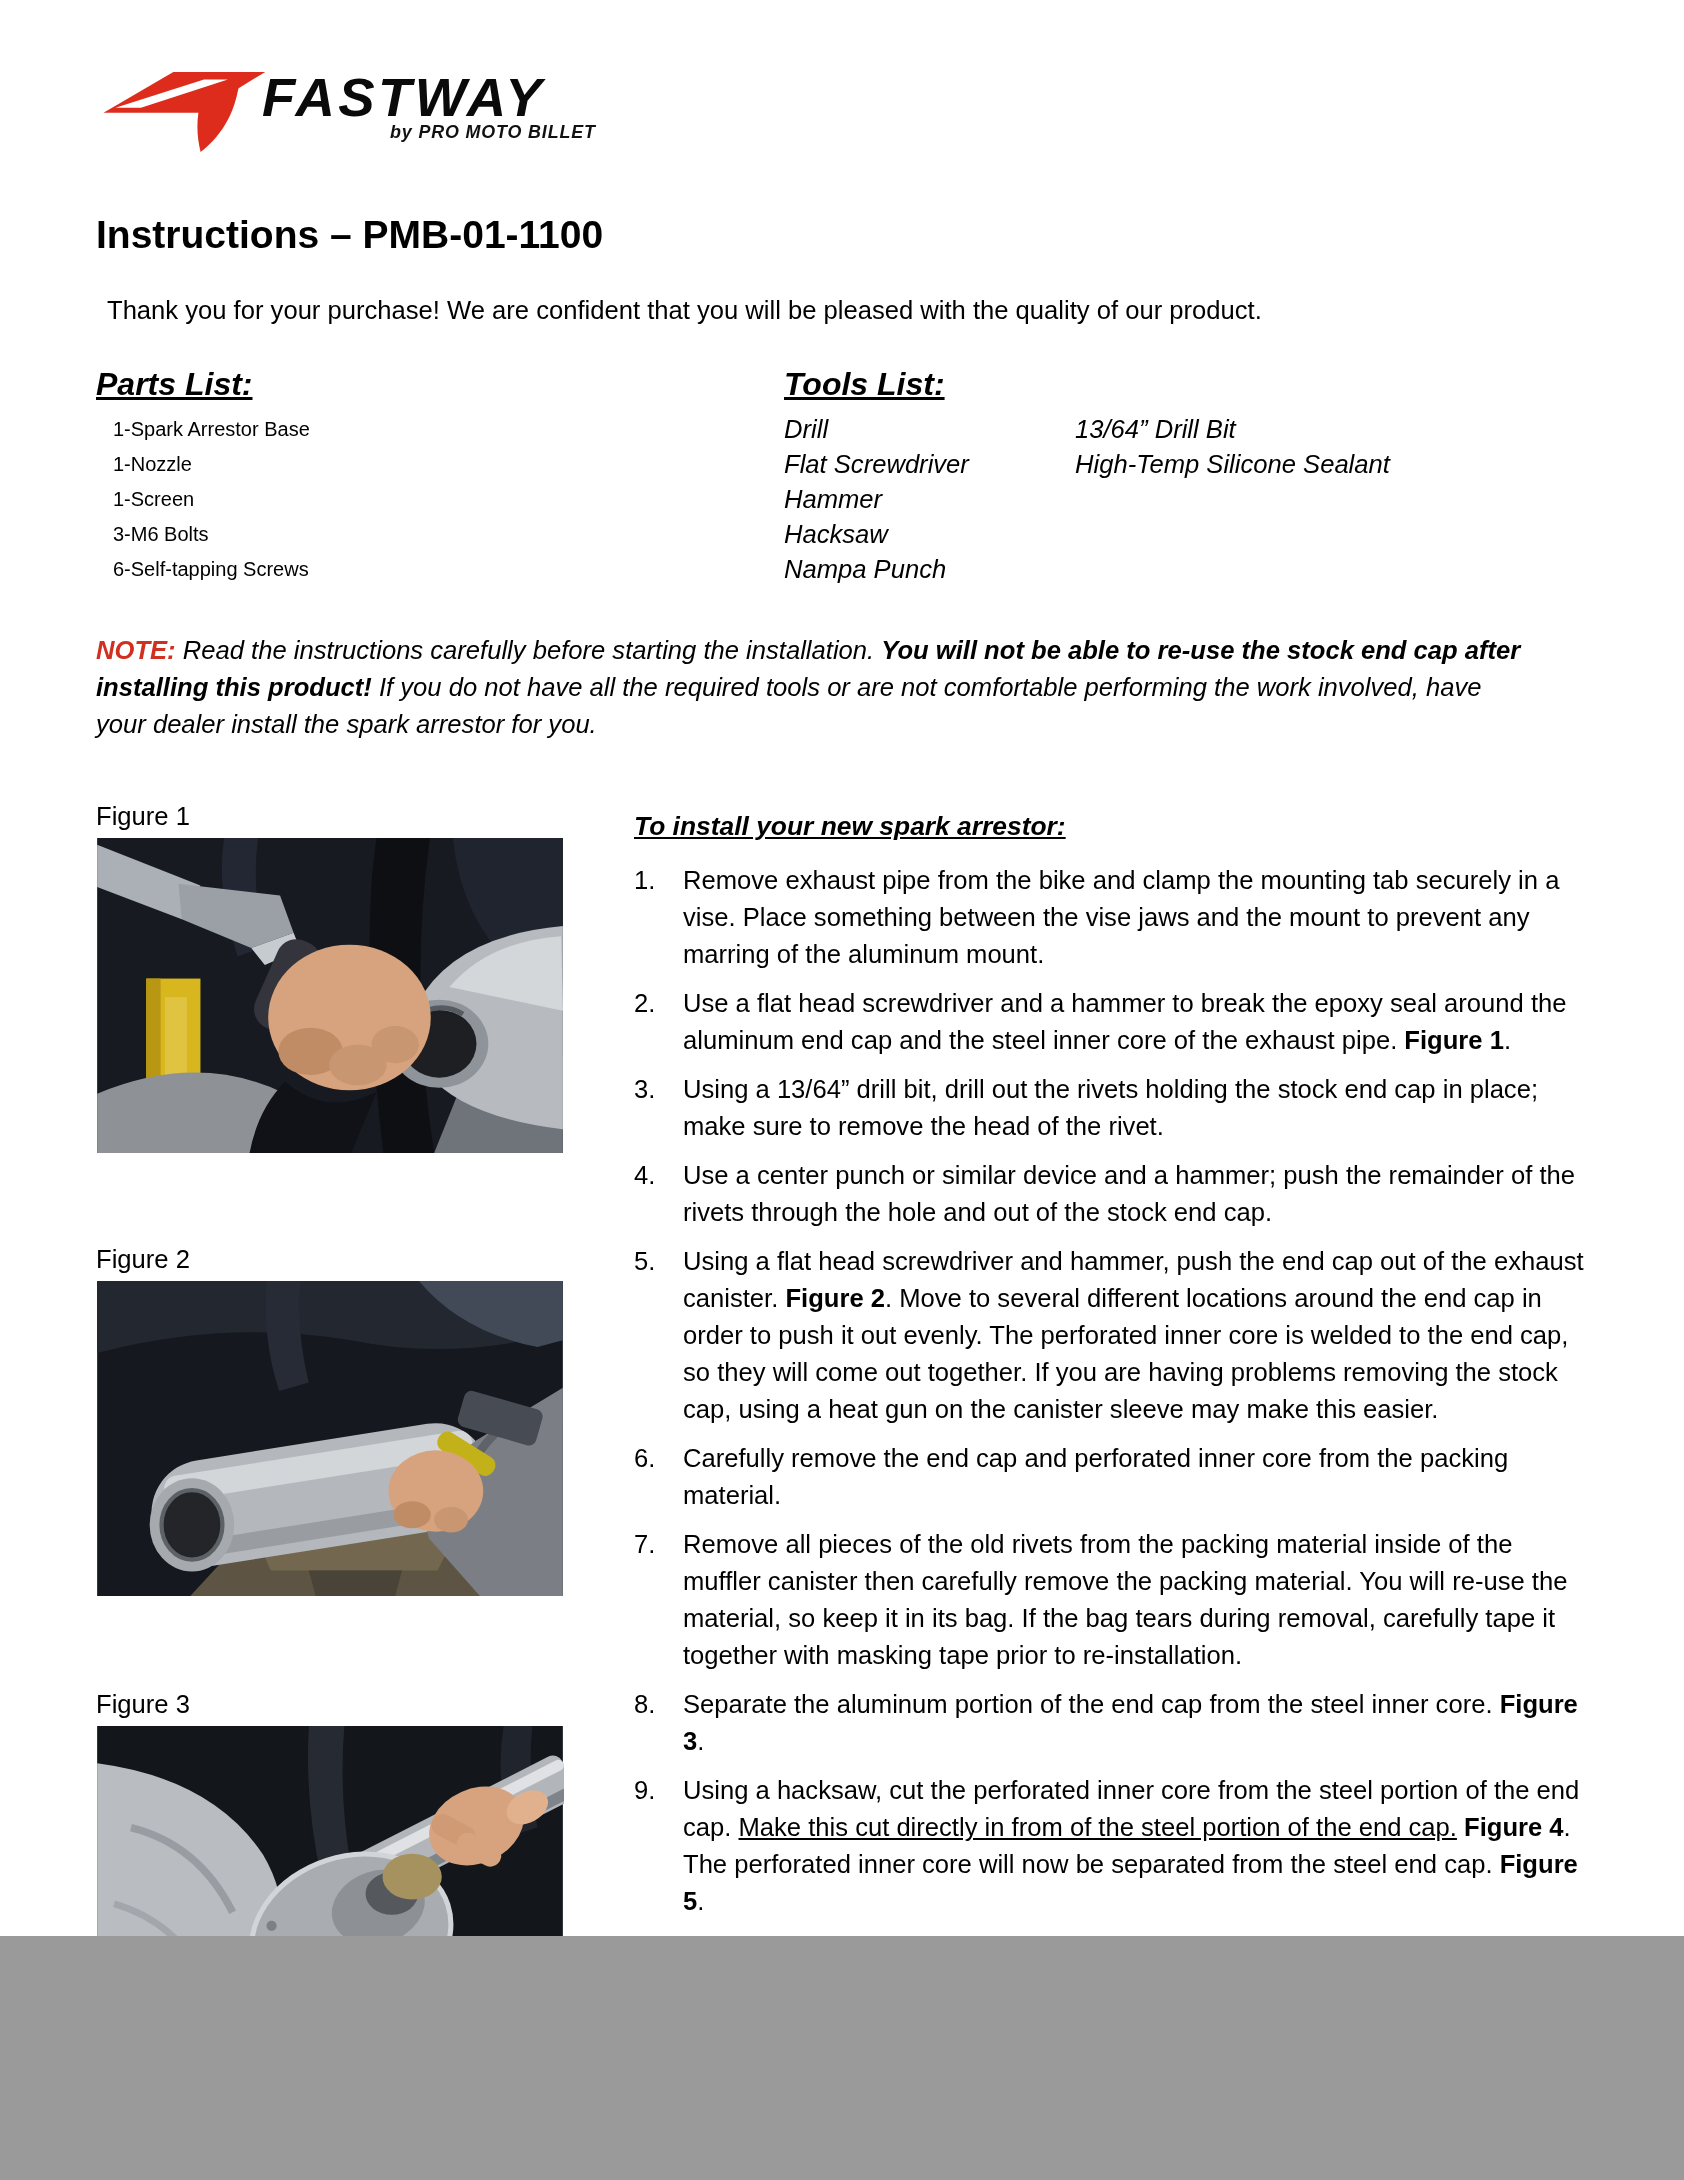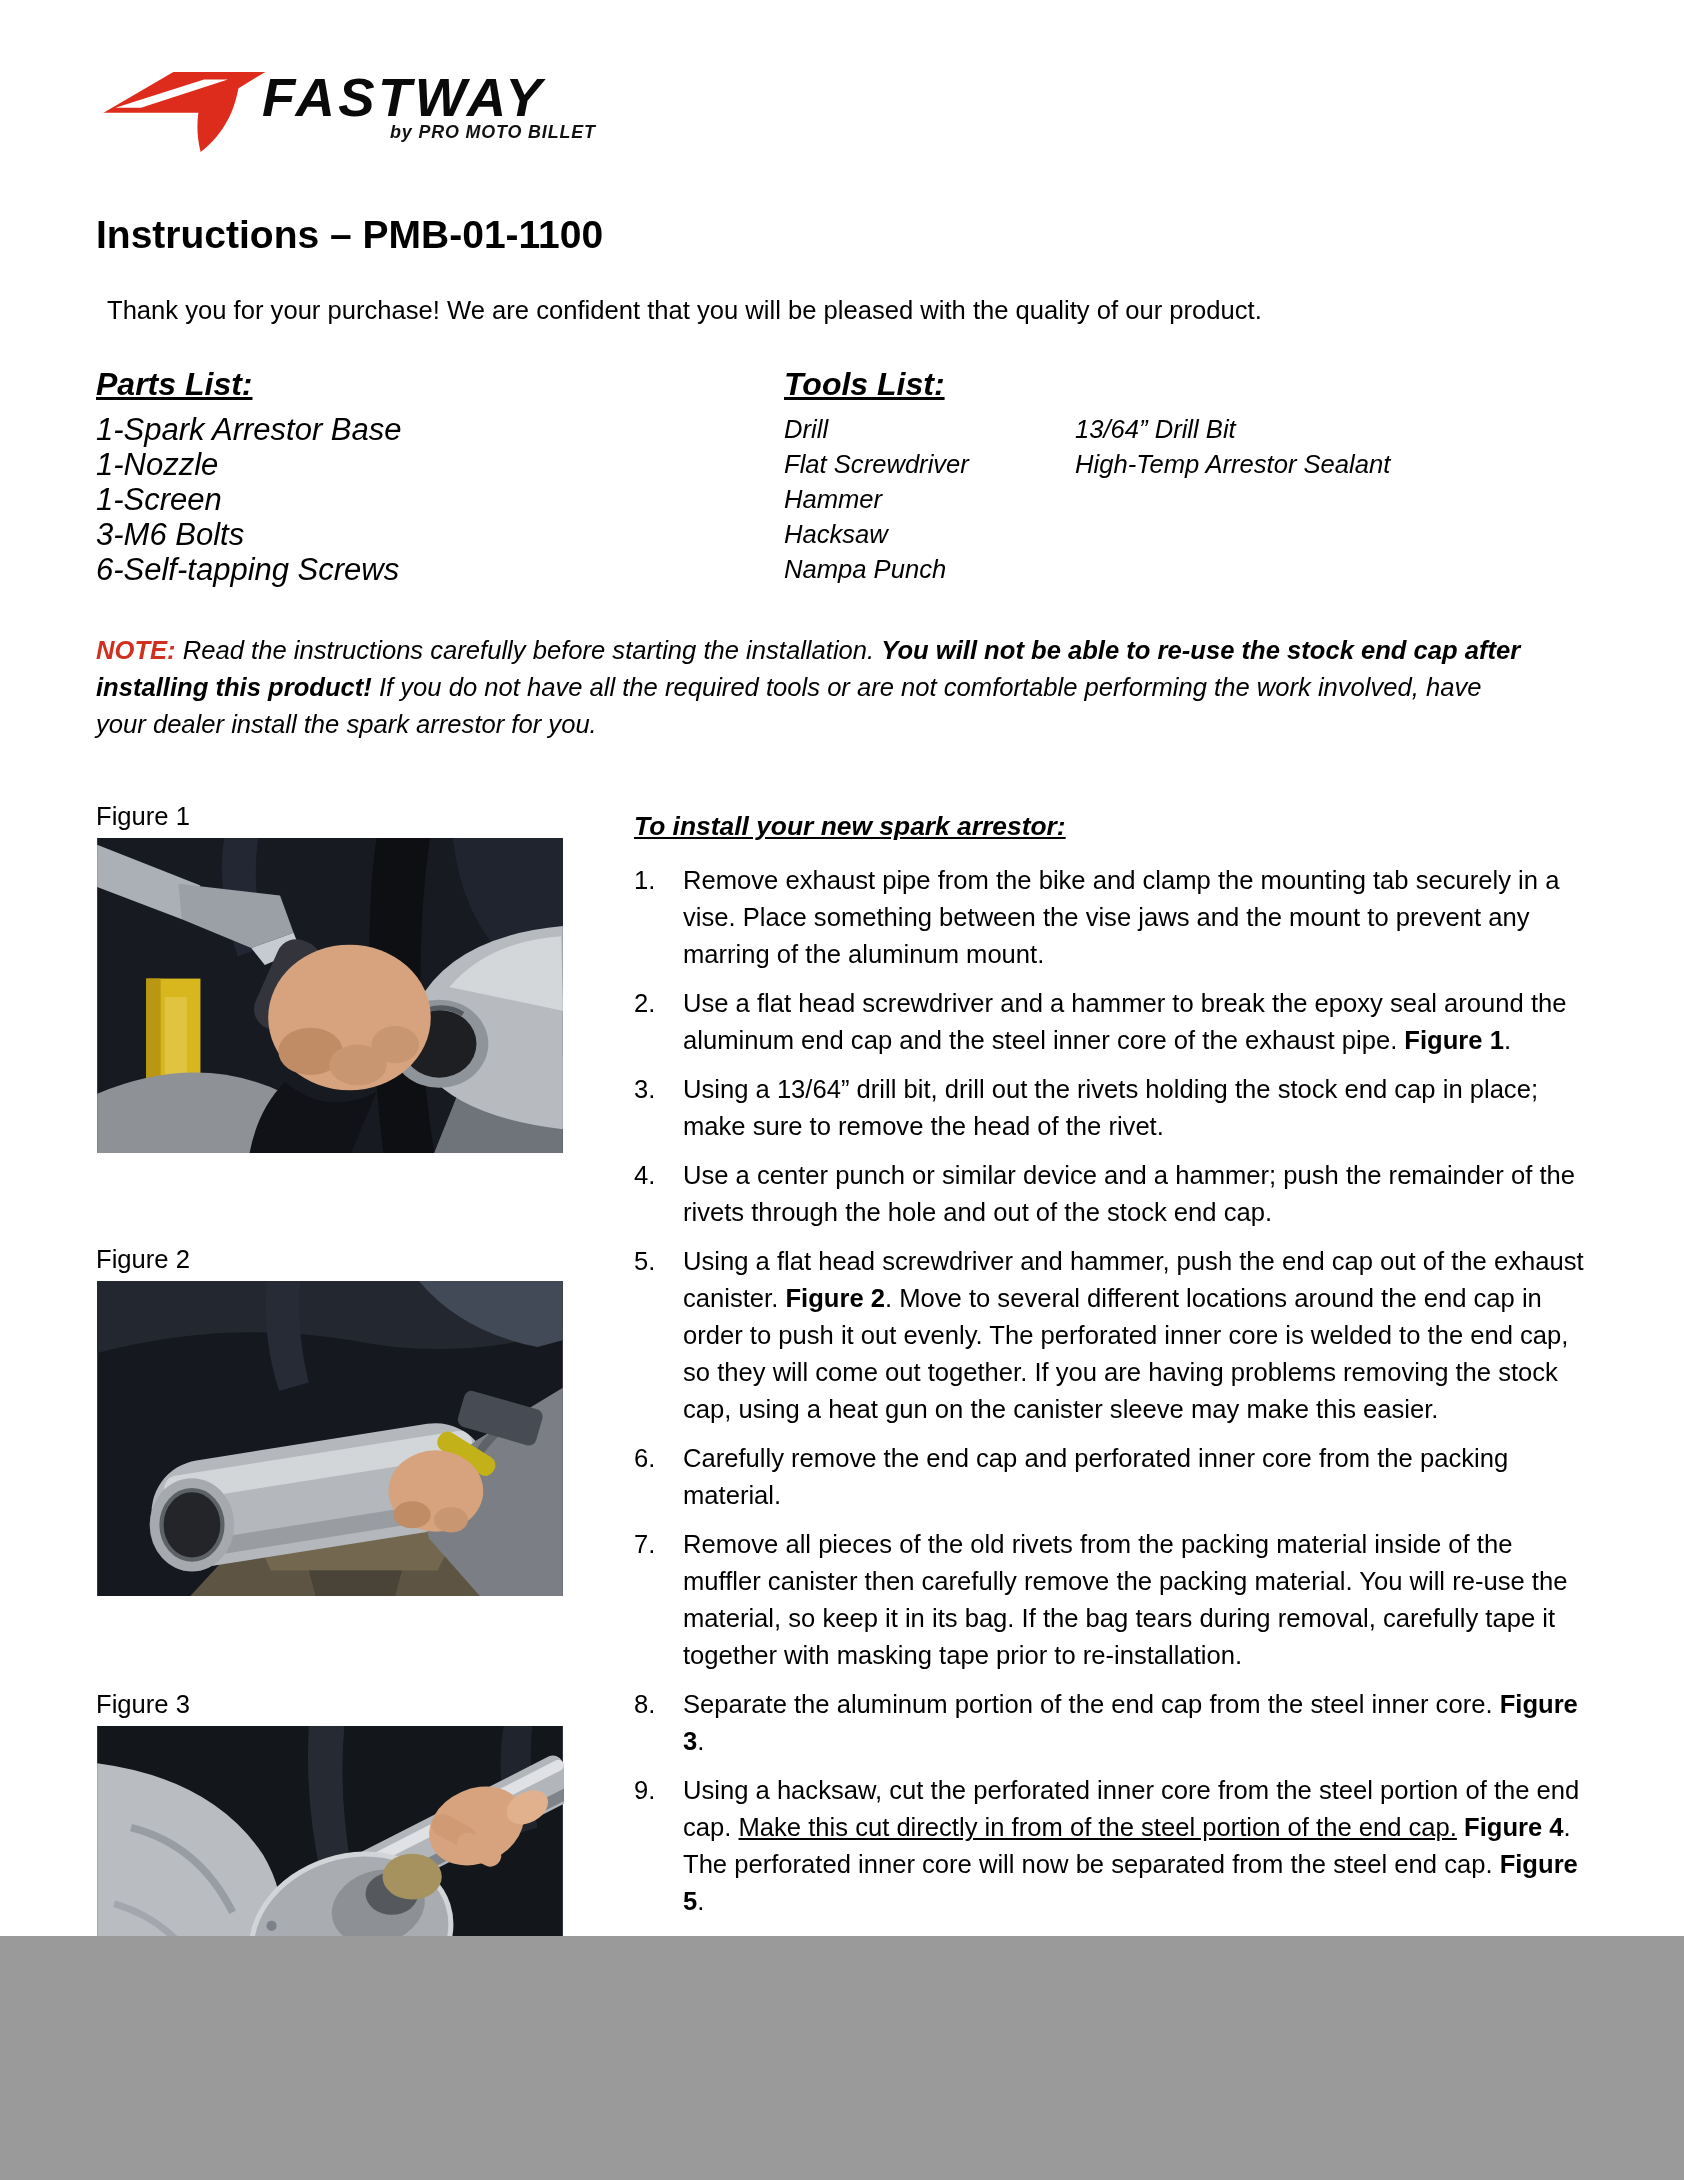--- a/index.html
+++ b/index.html
@@ -9,21 +9,21 @@
   }
   
   .logo{position:absolute;left:95px;top:58px;width:545px;height:101px;}
   
   .doc-title{position:absolute;left:96px;top:213px;font-size:39px;font-weight:bold;letter-spacing:0px;}
   .intro{position:absolute;left:96px;top:296px;font-size:25.6px;margin-left:11px;}
   
   .list-heading{font-size:32px;font-weight:bold;font-style:italic;text-decoration:underline;margin:0 0 8.5px 0;}
   .parts-block{position:absolute;left:96px;top:366px;}
   .tools-block{position:absolute;left:784px;top:366px;}
-  .list-item{font-size:31px;font-style:italic;line-height:35px;}
+  .list-item{font-size:20px;line-height:35px;margin-left:17px;}
   .tool-row{display:flex;font-size:25.6px;font-style:italic;line-height:35px;}
   .tool-row .t1{width:291px;flex:none;}
   
   .note{position:absolute;left:96px;top:632px;width:1431px;font-size:25.6px;font-style:italic;line-height:37px;}
   .note-label{color:#d0301f;font-weight:bold;}
   .note-bold{font-weight:bold;}
   
   .figure{position:absolute;left:96px;width:468px;}
   .fig-1{top:802px;}
   .fig-2{top:1245px;}
@@ -73,21 +73,21 @@
 
   <div class="tools-block">
     <div class="list-heading">Tools List:</div>
     <div>
         <div class="tool-row">
           <div class="t1">Drill</div>
           <div class="t2">13/64” Drill Bit</div>
         </div>
         <div class="tool-row">
           <div class="t1">Flat Screwdriver</div>
-          <div class="t2">High-Temp Arrestor Sealant</div>
+          <div class="t2">High-Temp Silicone Sealant</div>
         </div>
         <div class="tool-row">
           <div class="t1">Hammer</div>
           <div class="t2"></div>
         </div>
         <div class="tool-row">
           <div class="t1">Hacksaw</div>
           <div class="t2"></div>
         </div>
         <div class="tool-row">

